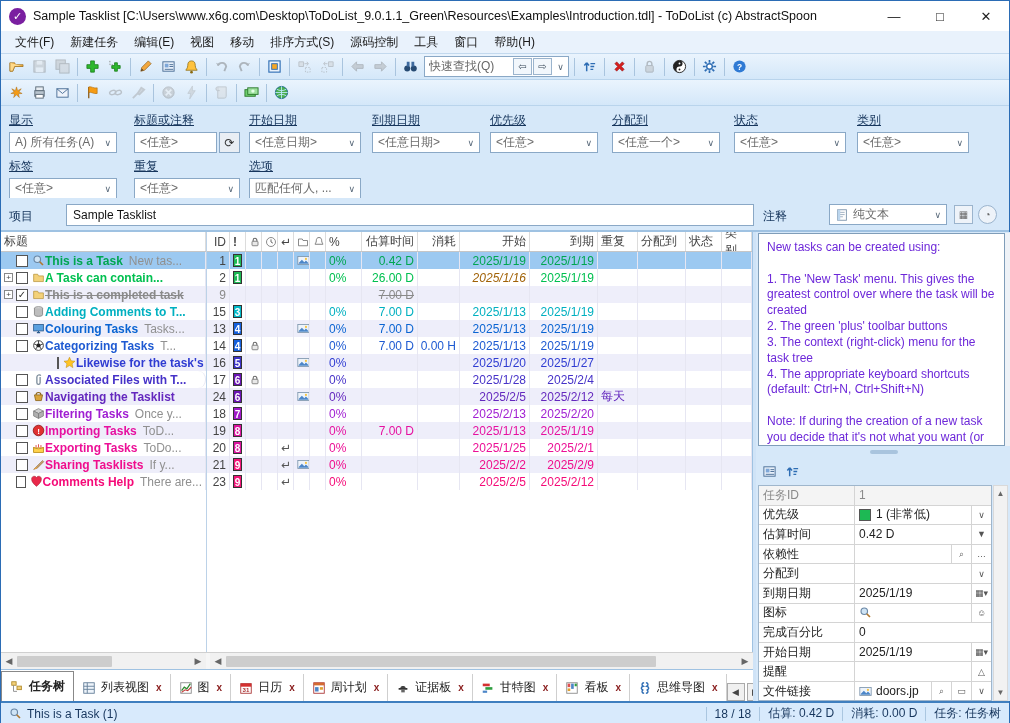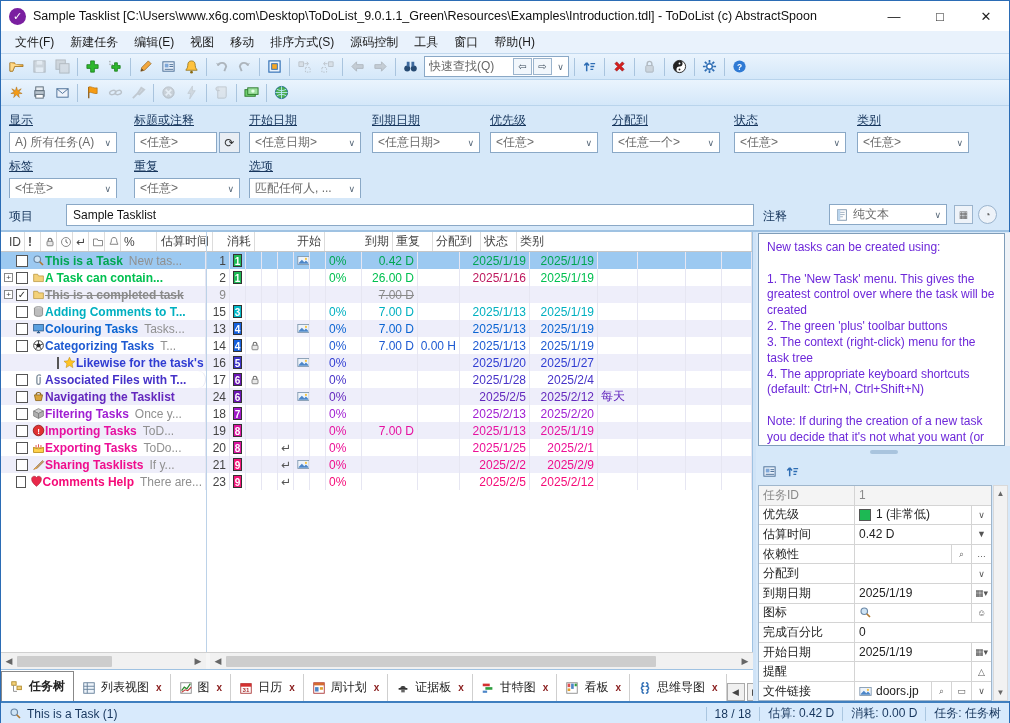--- a/index.html
+++ b/index.html
@@ -569,20 +569,21 @@
         </span>
       <span style="margin-left:4px">纯文本</span>
         <span class="chev">∨</span>
     </div>
     <div id="notes-btn1">▦</div>
     <div id="notes-btn2">◔</div>
   </div>
 
   <div id="tablewrap">
     <div id="thead">
+        <div class="hcell" style="width: 205px;">标题</div>
         <div class="hcell r" style="width: 24px;">ID</div>
         <div class="hcell" style="width: 16px;">
           <b>!</b>
         </div>
         <div class="hcell" style="width: 16px;">
           <span class="icon-svg">
             <svg width="12" height="12" viewBox="0 0 16 16">
               <rect x="4" y="7" width="8" height="6" rx="1" fill="#e8e8e8" stroke="#666"></rect>
               <path d="M5.5 7V5.5a2.5 2.5 0 015 0V7" fill="none" stroke="#666" stroke-width="1.4"></path>
             </svg>
@@ -684,21 +685,21 @@
             <span class="prbox" style="background: rgb(29, 185, 84);">1</span>
           </div>
           <div class="tcell" style="width: 16px;"></div>
           <div class="tcell" style="width: 16px;"></div>
           <div class="tcell" style="width: 16px;"></div>
           <div class="tcell" style="width: 16px;"></div>
           <div class="tcell" style="width: 16px;"></div>
           <div class="tcell" style="width: 36px; color: rgb(0, 192, 80);">0%</div>
           <div class="tcell r" style="width: 56px; color: rgb(0, 192, 80);">26.00 D</div>
           <div class="tcell r" style="width: 42px; color: rgb(0, 192, 80);"></div>
-          <div class="tcell r" style="width: 70px; color: #be185d;">2025/1/16</div>
+          <div class="tcell r" style="width: 70px; color: #a16207; font-style: italic;">2025/1/16</div>
           <div class="tcell r" style="width: 68px; color: rgb(0, 192, 80);">2025/1/19</div>
           <div class="tcell" style="width: 40px; color: rgb(100, 40, 190);"></div>
           <div class="tcell" style="width: 48px;"></div>
           <div class="tcell" style="width: 36px;"></div>
           <div class="tcell" style="width: 30px; flex: 1 1 0%;"></div>
         </div>
         <div class="trow alt">
           <div class="tcell" style="width: 205px;">
             <span class="tree">
               <span class="expander">+</span>

